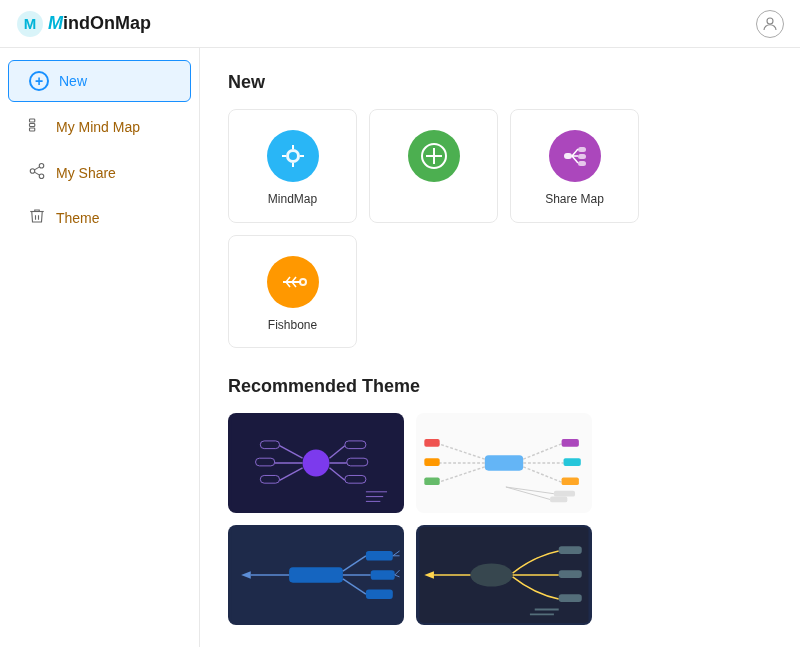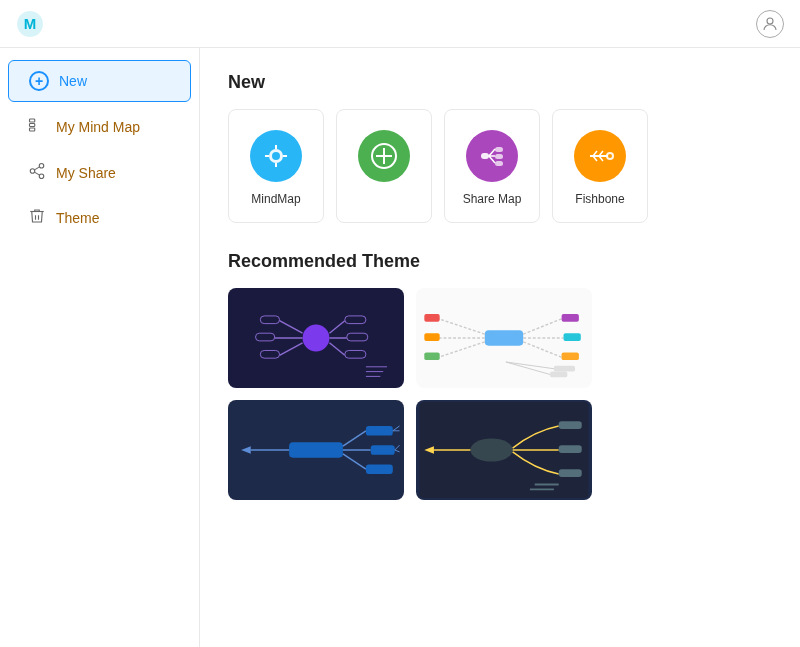--- a/index.html
+++ b/index.html
@@ -31,21 +31,21 @@
 
     
     .main { flex: 1; overflow-y: auto; padding: 24px 28px; }
 
     
     .section-title { font-size: 18px; font-weight: 600; color: #222; margin-bottom: 16px; }
 
     
     .map-grid { display: flex; flex-wrap: wrap; gap: 12px; margin-bottom: 28px; }
     .map-card {
-      width: 96px; border: 1px solid #e8e8e8; border-radius: 8px;
+      width: 129px; border: 1px solid #e8e8e8; border-radius: 8px;
       padding: 20px 10px 14px; display: flex; flex-direction: column;
       align-items: center; gap: 10px; cursor: pointer;
     }
     .map-card-icon { width: 52px; height: 52px; border-radius: 50%; display: flex; align-items: center; justify-content: center; }
     .map-card-label { font-size: 12px; color: #333; text-align: center; line-height: 1.3; }
 
     
     .theme-grid { display: flex; flex-wrap: wrap; gap: 12px; }
     .theme-card {
       width: 176px; height: 100px; border-radius: 8px; overflow: hidden;
@@ -56,20 +56,23 @@
   </style>
 </head>
 <body>
 
 <div class="header">
   <div class="logo">
     <svg class="logo-icon" viewBox="0 0 28 28">
       <circle cx="14" cy="14" r="13" fill="#00b4d8" opacity="0.15"></circle>
       <text x="14" y="19" text-anchor="middle" font-size="15" font-weight="bold" fill="#00b4d8">M</text>
     </svg>
+    <span>
+      <span style="color:#00b4d8;font-style:italic;">M</span><span>indOnMap</span>
+    </span>
   </div>
   <div class="user-icon">
     <svg width="18" height="18" viewBox="0 0 24 24">
       <circle cx="12" cy="8" r="4" fill="none" stroke="#888" stroke-width="1.5"></circle>
       <path d="M4 20c0-4 3.6-7 8-7s8 3 8 7" fill="none" stroke="#888" stroke-width="1.5"></path>
     </svg>
   </div>
 </div>
 
 <div class="layout">

